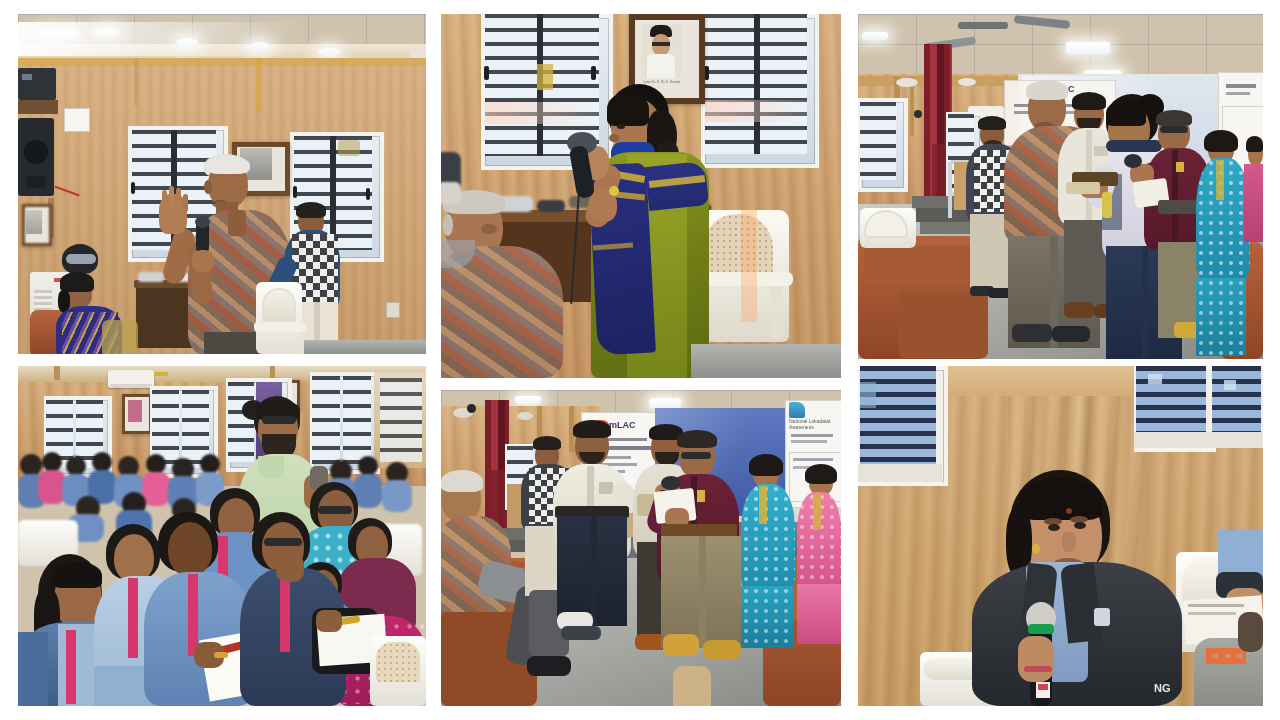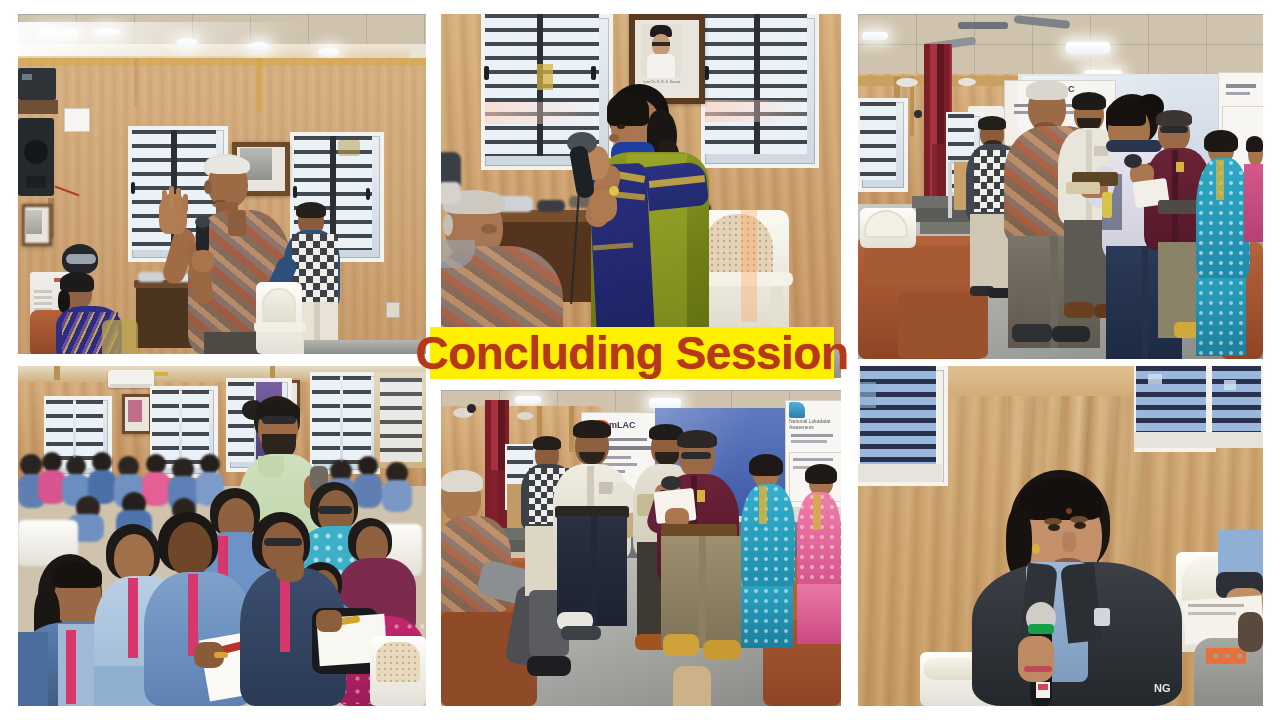--- a/index.html
+++ b/index.html
@@ -312,23 +312,20 @@
       <div class="ly" style="left:148px;top:176px;width:28px;height:32px;background:#b07a50;border-radius:42%;"></div>
       <div class="ly" style="left:168px;top:172px;width:10px;height:10px;background:#e0c247;border-radius:50%;"></div>
 
       <div class="ly" style="left:126px;top:118px;width:30px;height:22px;background:#4a4f55;border-radius:50%;"></div>
       <div class="ly" style="left:132px;top:132px;width:18px;height:52px;background:#1d2024;border-radius:8px;transform:rotate(-10deg);"></div>
 
       <div class="ly floorgray" style="left:250px;top:330px;width:150px;height:34px;"></div>
     </div>
   </div>
 
-  <div class="banner" style="left:430px;top:327px;width:404px;height:52px;">
-    <span>Concluding Session</span>
-  </div>
 
   <div class="cell" style="left:858px;top:14px;width:405px;height:345px;">
     <div class="scene">
 
       <div class="ly ceiling ceilgrid" style="left:0;top:0;width:405px;height:72px;"></div>
       <div class="ly tube" style="left:4px;top:18px;width:26px;height:8px;"></div>
       <div class="ly tube" style="left:208px;top:28px;width:44px;height:12px;"></div>
       <div class="ly tube" style="left:226px;top:56px;width:38px;height:10px;"></div>
       <div class="ly" style="left:100px;top:8px;width:50px;height:7px;background:#6d7378;border-radius:3px;"></div>
       <div class="ly" style="left:66px;top:26px;width:52px;height:8px;background:#8d9499;border-radius:4px;transform:rotate(-8deg);"></div>

